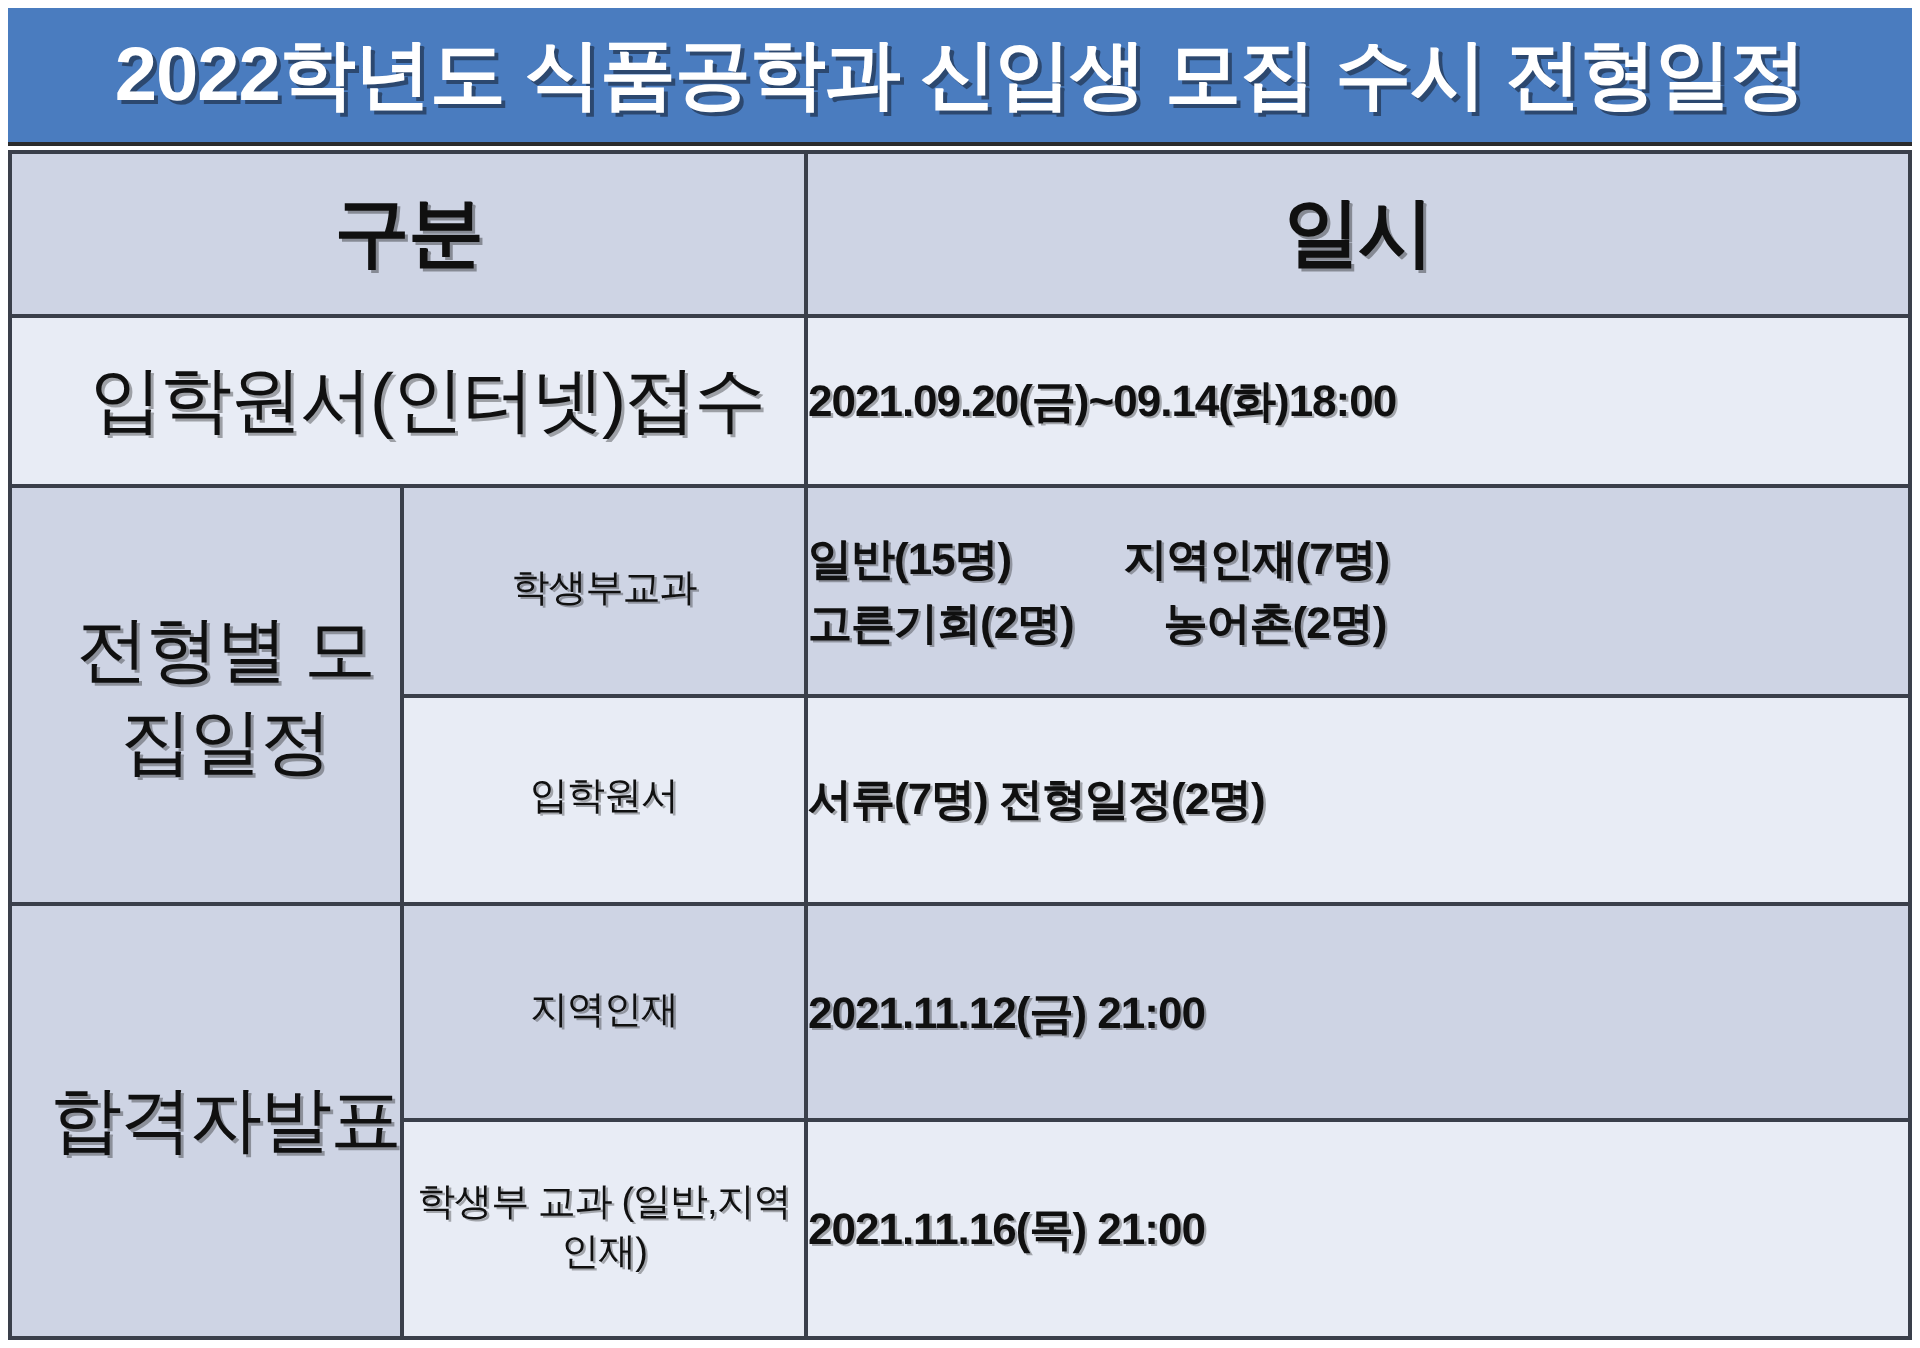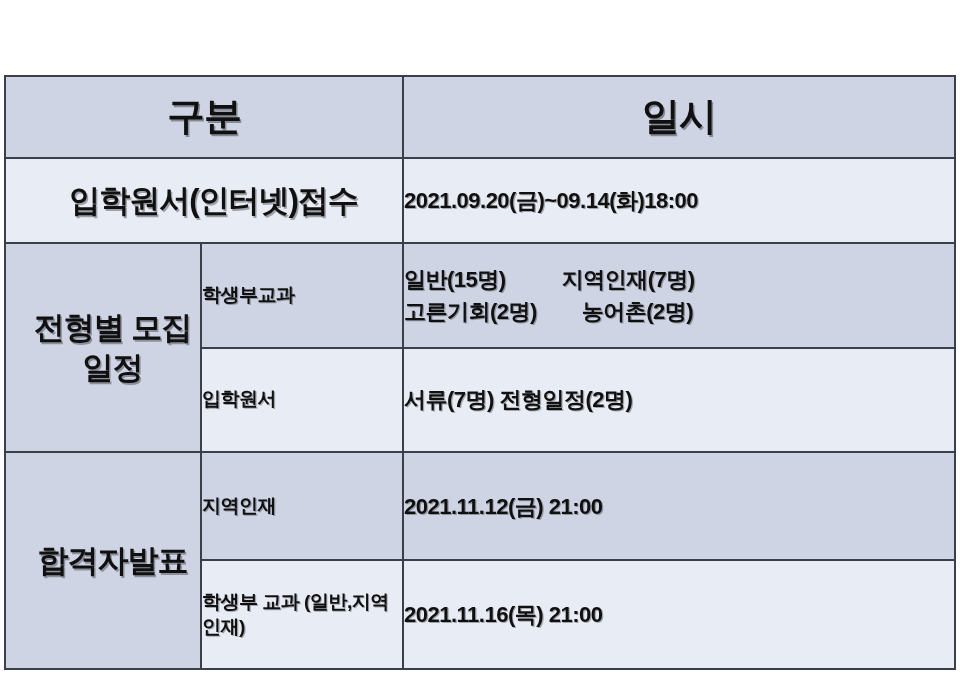--- a/index.html
+++ b/index.html
@@ -81,36 +81,37 @@
   .hdr-text {
     font-size: 38px;
     font-weight: bold;
     color: #101010;
     text-shadow: 1.5px 1.5px 0 rgba(0,0,0,0.35);
     letter-spacing: -1px;
   }
 
   
   .cat-text {
-    font-size: 31px;
-    font-weight: bold;
+    font-size: 36px;
+    font-weight: normal;
     color: #101010;
     text-align: center;
     line-height: 1.28;
     text-shadow: 1.5px 1.5px 0 rgba(0,0,0,0.32);
     letter-spacing: -1px;
     display: block;
     margin-left: 19px;
   }
 
   
   .sub-text {
     font-size: 19px;
-    font-weight: bold;
-    color: #101010;
+    font-weight: normal;
+    color: #101010;
+    text-align: center;
     line-height: 1.3;
     text-shadow: 1.2px 1.2px 0 rgba(0,0,0,0.3);
     letter-spacing: -0.5px;
     display: block;
   }
 
   
   .val-cell { padding-left: 12px; }
   .val-text {
     font-size: 22px;
@@ -126,20 +127,23 @@
 
   .r-apply { height: 83px; }
   .r-track { height: 101px; }
   .r-annc  { height: 105px; }
 </style>
 </head>
 <body>
 
 <div class="poster">
 
+  <div class="title-banner">
+    <span class="title-text">2022학년도 식품공학과 신입생 모집 수시 전형일정</span>
+  </div>
 
   <table class="sched-table">
     <colgroup>
       <col class="col-cat">
       <col class="col-sub">
       <col class="col-val">
     </colgroup>
     <tbody>
 
       <tr>

